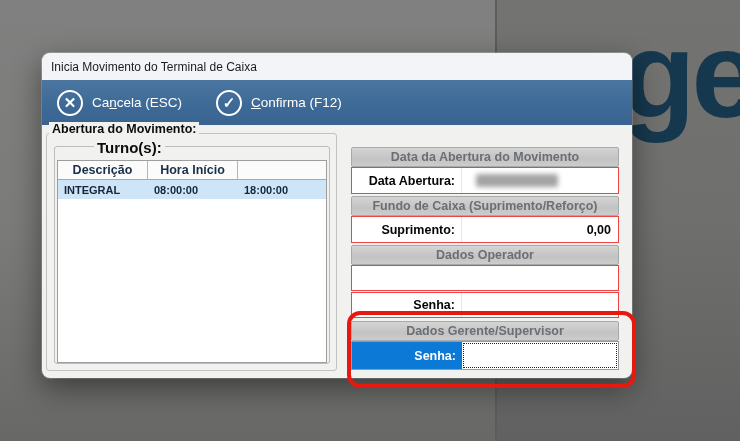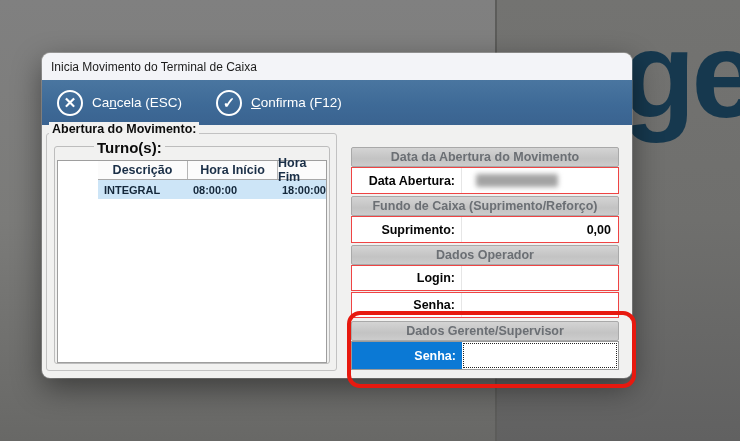--- a/index.html
+++ b/index.html
@@ -35,21 +35,21 @@
   .body { position:relative; height:253px; font-size:12.5px; }
 
   .groupbox { position:absolute; border:1px solid #c2c2c2; border-radius:3px; }
   .gb-outer { left:4px; top:8px; width:291px; height:238px; }
   .gb-turno { left:12px; top:21px; width:276px; height:218px; border-color:#bdbdbd; }
   .gb-label { position:absolute; background:#f1f1f0; padding:0 3px; font-weight:bold; color:#0c0c0c; }
   .lbl-outer { left:7px; top:-3px; font-size:12.5px; }
   .lbl-turno { left:16px; top:14px; font-size:15px;margin-left:36px; }
 
   .turno-table { position:absolute; left:15px; top:35px; width:270px; height:203px;
-                 background:#fff; border:1px solid #9e9e9e;padding-left:40px; }
+                 background:#fff; border:1px solid #9e9e9e; }
   .tt-head { display:flex; height:19px; background:#fbfbfb; border-bottom:1px solid #a8a8a8; }
   .tt-head .cell { display:flex; align-items:center; justify-content:center;
                    font-weight:bold; color:#1a2f47; font-size:12.5px; border-right:1px solid #b5b5b5; }
   .tt-row { display:flex; height:19px; background:#cde5f7; }
   .tt-row .cell { display:flex; align-items:center; padding-left:6px;
                   font-weight:bold; color:#14273a; font-size:11px; border-right:1px solid transparent; }
   .c1 { width:90px; } .c2 { width:90px; } .c3 { flex:1; border-right:none !important; }
 
   .rp-header { position:absolute; left:309px; width:268px; height:20px;
                background:linear-gradient(180deg,#d4d4d4 0%,#c3c3c3 60%,#cccccc 100%);
@@ -105,21 +105,20 @@
       <div class="groupbox gb-outer"></div>
       <span class="gb-label lbl-outer">Abertura do Movimento:</span>
 
       <div class="groupbox gb-turno"></div>
       <span class="gb-label lbl-turno">Turno(s):</span>
 
       <div class="turno-table">
         <div class="tt-head">
           <div class="cell c1">Descrição</div>
           <div class="cell c2">Hora Início</div>
-          <div class="cell c3">Hora Fim</div>
         </div>
         <div class="tt-row">
           <div class="cell c1">INTEGRAL</div>
           <div class="cell c2">08:00:00</div>
           <div class="cell c3">18:00:00</div>
         </div>
       </div>
 
       <div class="rp-header" style="top:22px;">Data da Abertura do Movimento</div>
 
@@ -135,21 +134,20 @@
       <div class="rp-row" style="top:91px; height:27px;">
         <div class="rp-label">Suprimento:</div>
         <div class="rp-value">
           <span class="val-money">0,00</span>
         </div>
       </div>
 
       <div class="rp-header" style="top:120px;">Dados Operador</div>
 
       <div class="rp-row" style="top:140px; height:26px;">
-        <div class="rp-label">Login:</div>
         <div class="rp-value"></div>
       </div>
 
       <div class="rp-row" style="top:167px; height:26px;">
         <div class="rp-label">Senha:</div>
         <div class="rp-value"></div>
       </div>
 
       <div class="rp-header" style="top:196px;">Dados Gerente/Supervisor</div>
 

